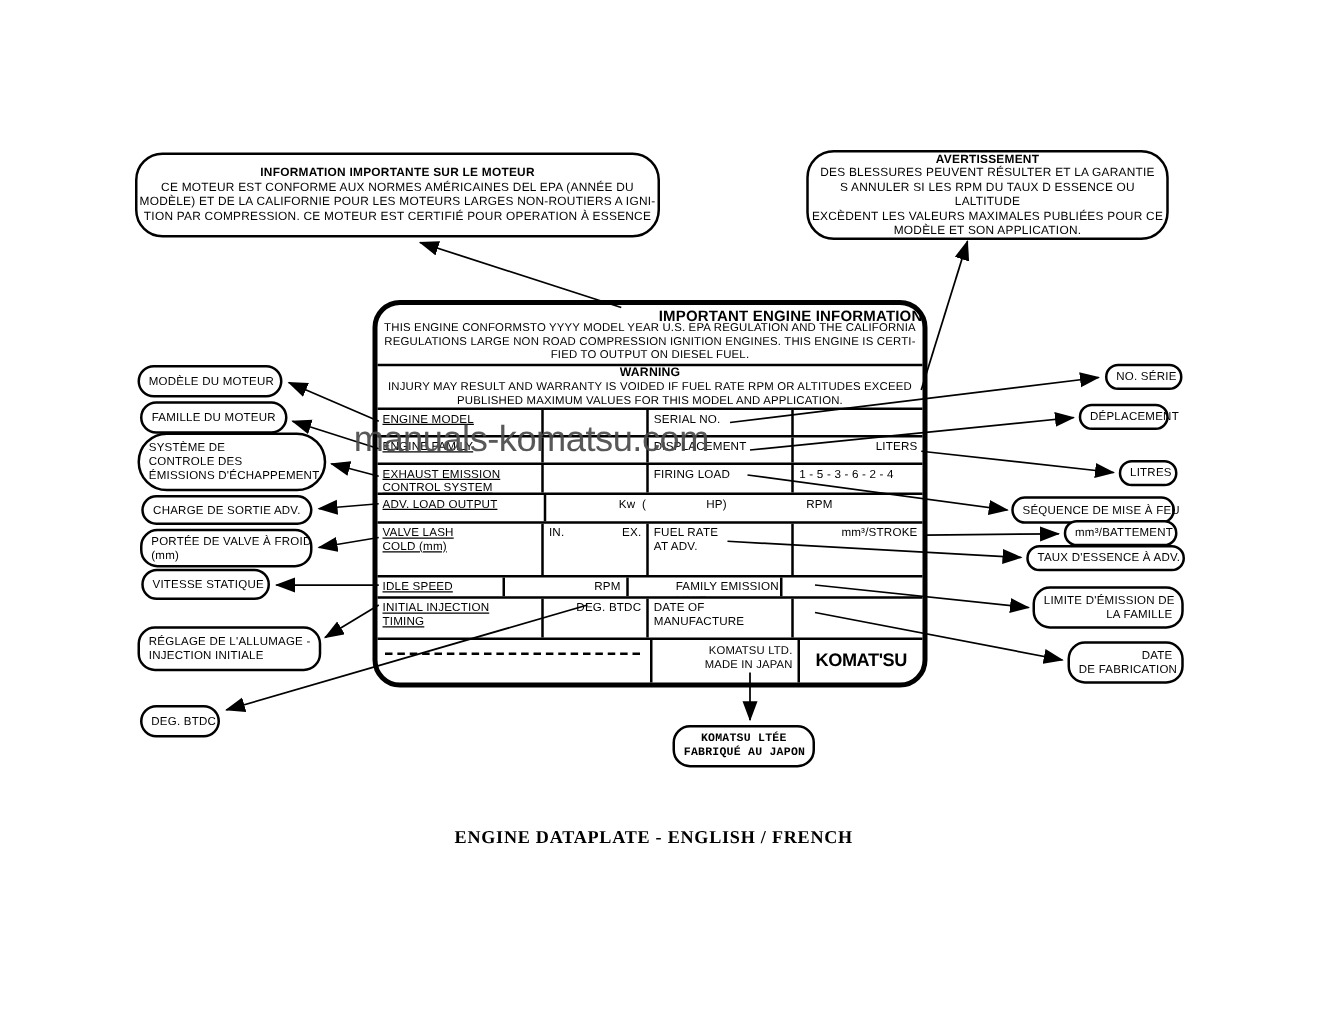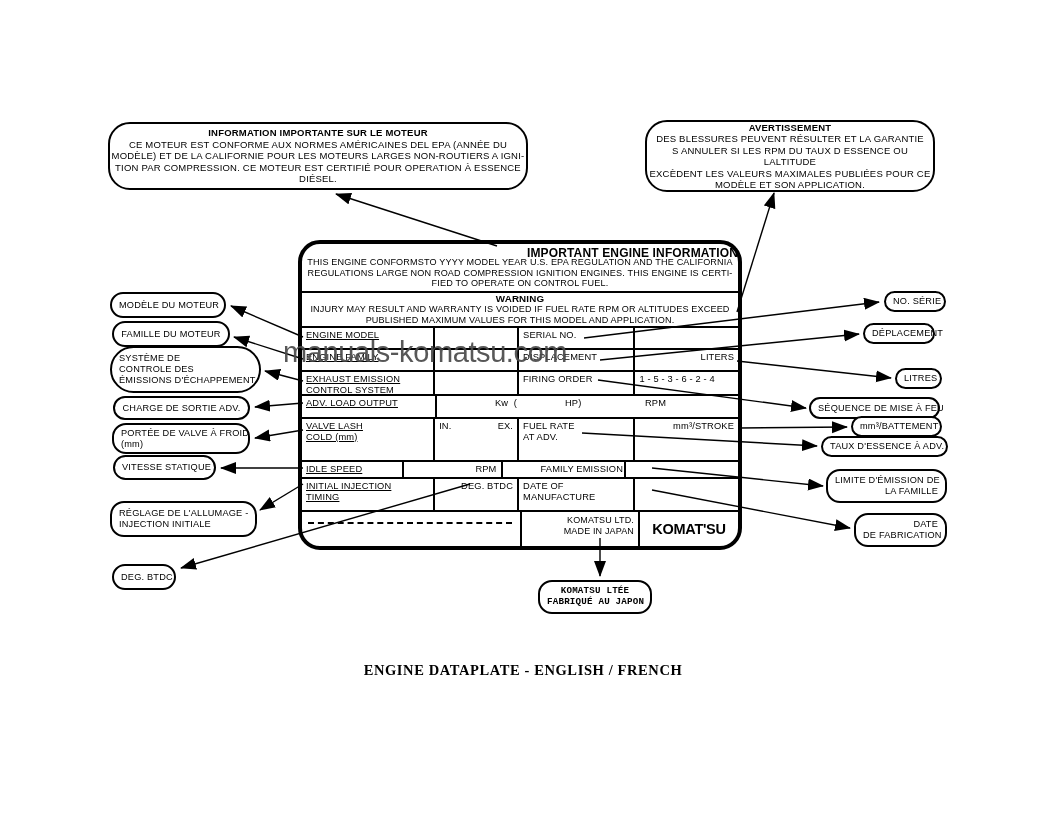--- a/index.html
+++ b/index.html
@@ -81,37 +81,36 @@
       <line x1="652" y1="490" x2="850" y2="528" marker-end="url(#arr)"></line>
       <line x1="600" y1="538" x2="600" y2="576" marker-end="url(#arr)"></line>
     </g>
   </svg>
 
   <div class="box" style="left:108px;top:122px;width:420px;height:68px;">
     <div class="t">INFORMATION IMPORTANTE SUR LE MOTEUR</div>
     <div>CE MOTEUR EST CONFORME AUX NORMES AMÉRICAINES DEL EPA (ANNÉE DU</div>
     <div>MODÈLE) ET DE LA CALIFORNIE POUR LES MOTEURS LARGES NON-ROUTIERS A IGNI-</div>
     <div>TION PAR COMPRESSION. CE MOTEUR EST CERTIFIÉ POUR OPERATION À ESSENCE</div>
-    <div>DIÉSEL.</div>
   </div>
 
   <div class="box" style="left:645px;top:120px;width:290px;height:72px;">
     <div class="t">AVERTISSEMENT</div>
     <div>DES BLESSURES PEUVENT RÉSULTER ET LA GARANTIE</div>
     <div>S ANNULER SI LES RPM DU TAUX D ESSENCE OU LALTITUDE</div>
     <div>EXCÈDENT LES VALEURS MAXIMALES PUBLIÉES POUR CE</div>
     <div>MODÈLE ET SON APPLICATION.</div>
   </div>
 
   <div class="plate">
     <div class="hdr-title">IMPORTANT ENGINE INFORMATION</div>
     <div class="hdr-lines">
       <div>THIS ENGINE CONFORMSTO YYYY MODEL YEAR U.S. EPA REGULATION AND THE CALIFORNIA</div>
       <div>REGULATIONS LARGE NON ROAD COMPRESSION IGNITION ENGINES. THIS ENGINE IS CERTI-</div>
-      <div>FIED TO OPERATE ON CONTROL FUEL.</div>
+      <div>FIED TO OUTPUT ON DIESEL FUEL.</div>
     </div>
     <div class="sep"></div>
     <div class="warn-title">WARNING</div>
     <div class="warn-lines">
       <div>INJURY MAY RESULT AND WARRANTY IS VOIDED IF FUEL RATE RPM OR ALTITUDES EXCEED</div>
       <div>PUBLISHED MAXIMUM VALUES FOR THIS MODEL AND APPLICATION.</div>
     </div>
 
     <div class="tbl">
       <div class="row r1">
@@ -125,21 +124,21 @@
         <div class="cell c2 br"></div>
         <div class="cell c3 br">DISPLACEMENT</div>
         <div class="cell c4 ra">LITERS</div>
       </div>
       <div class="row r3">
         <div class="cell c1 br">
           <div>EXHAUST EMISSION</div>
           <div>CONTROL SYSTEM</div>
         </div>
         <div class="cell c2 br"></div>
-        <div class="cell c3 br">FIRING ORDER</div>
+        <div class="cell c3 br">FIRING LOAD</div>
         <div class="cell c4">1 - 5 - 3 - 6 - 2 - 4</div>
       </div>
       <div class="row r4">
         <div class="cell c1 br">ADV. LOAD OUTPUT</div>
         <div class="free">
           <span style="left:58px">Kw  (</span>
           <span style="left:128px">HP)</span>
           <span style="left:208px">RPM</span>
         </div>
       </div>

